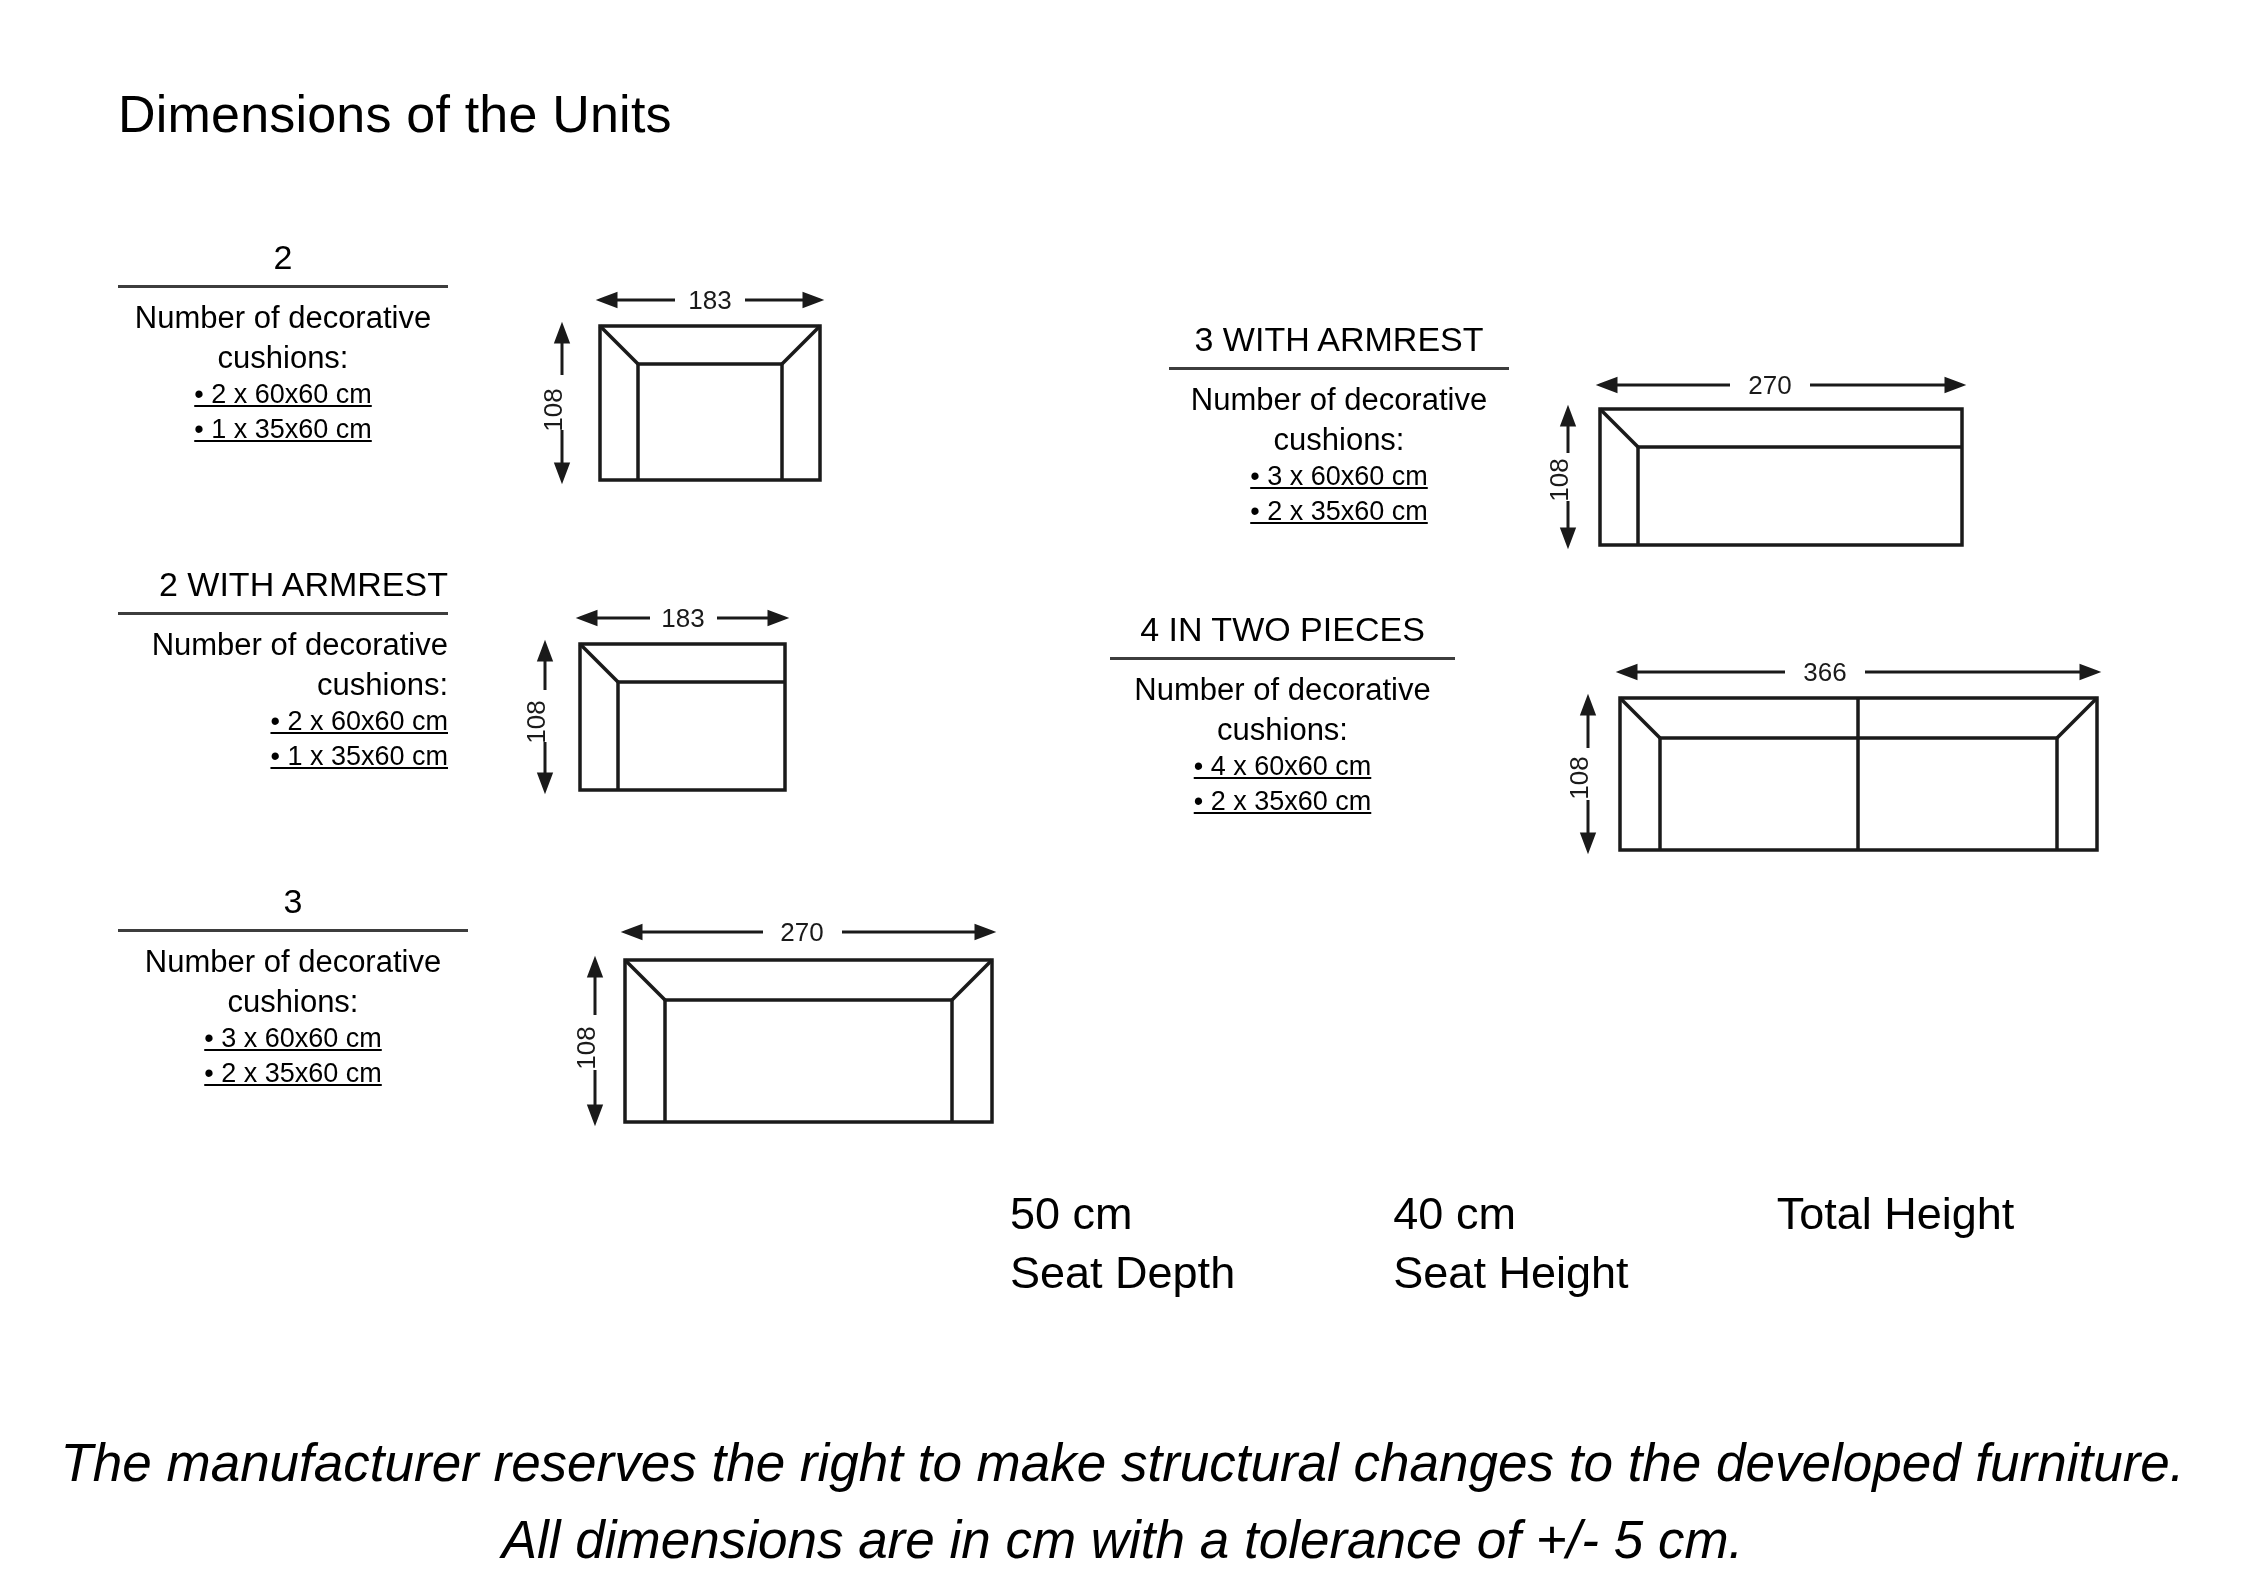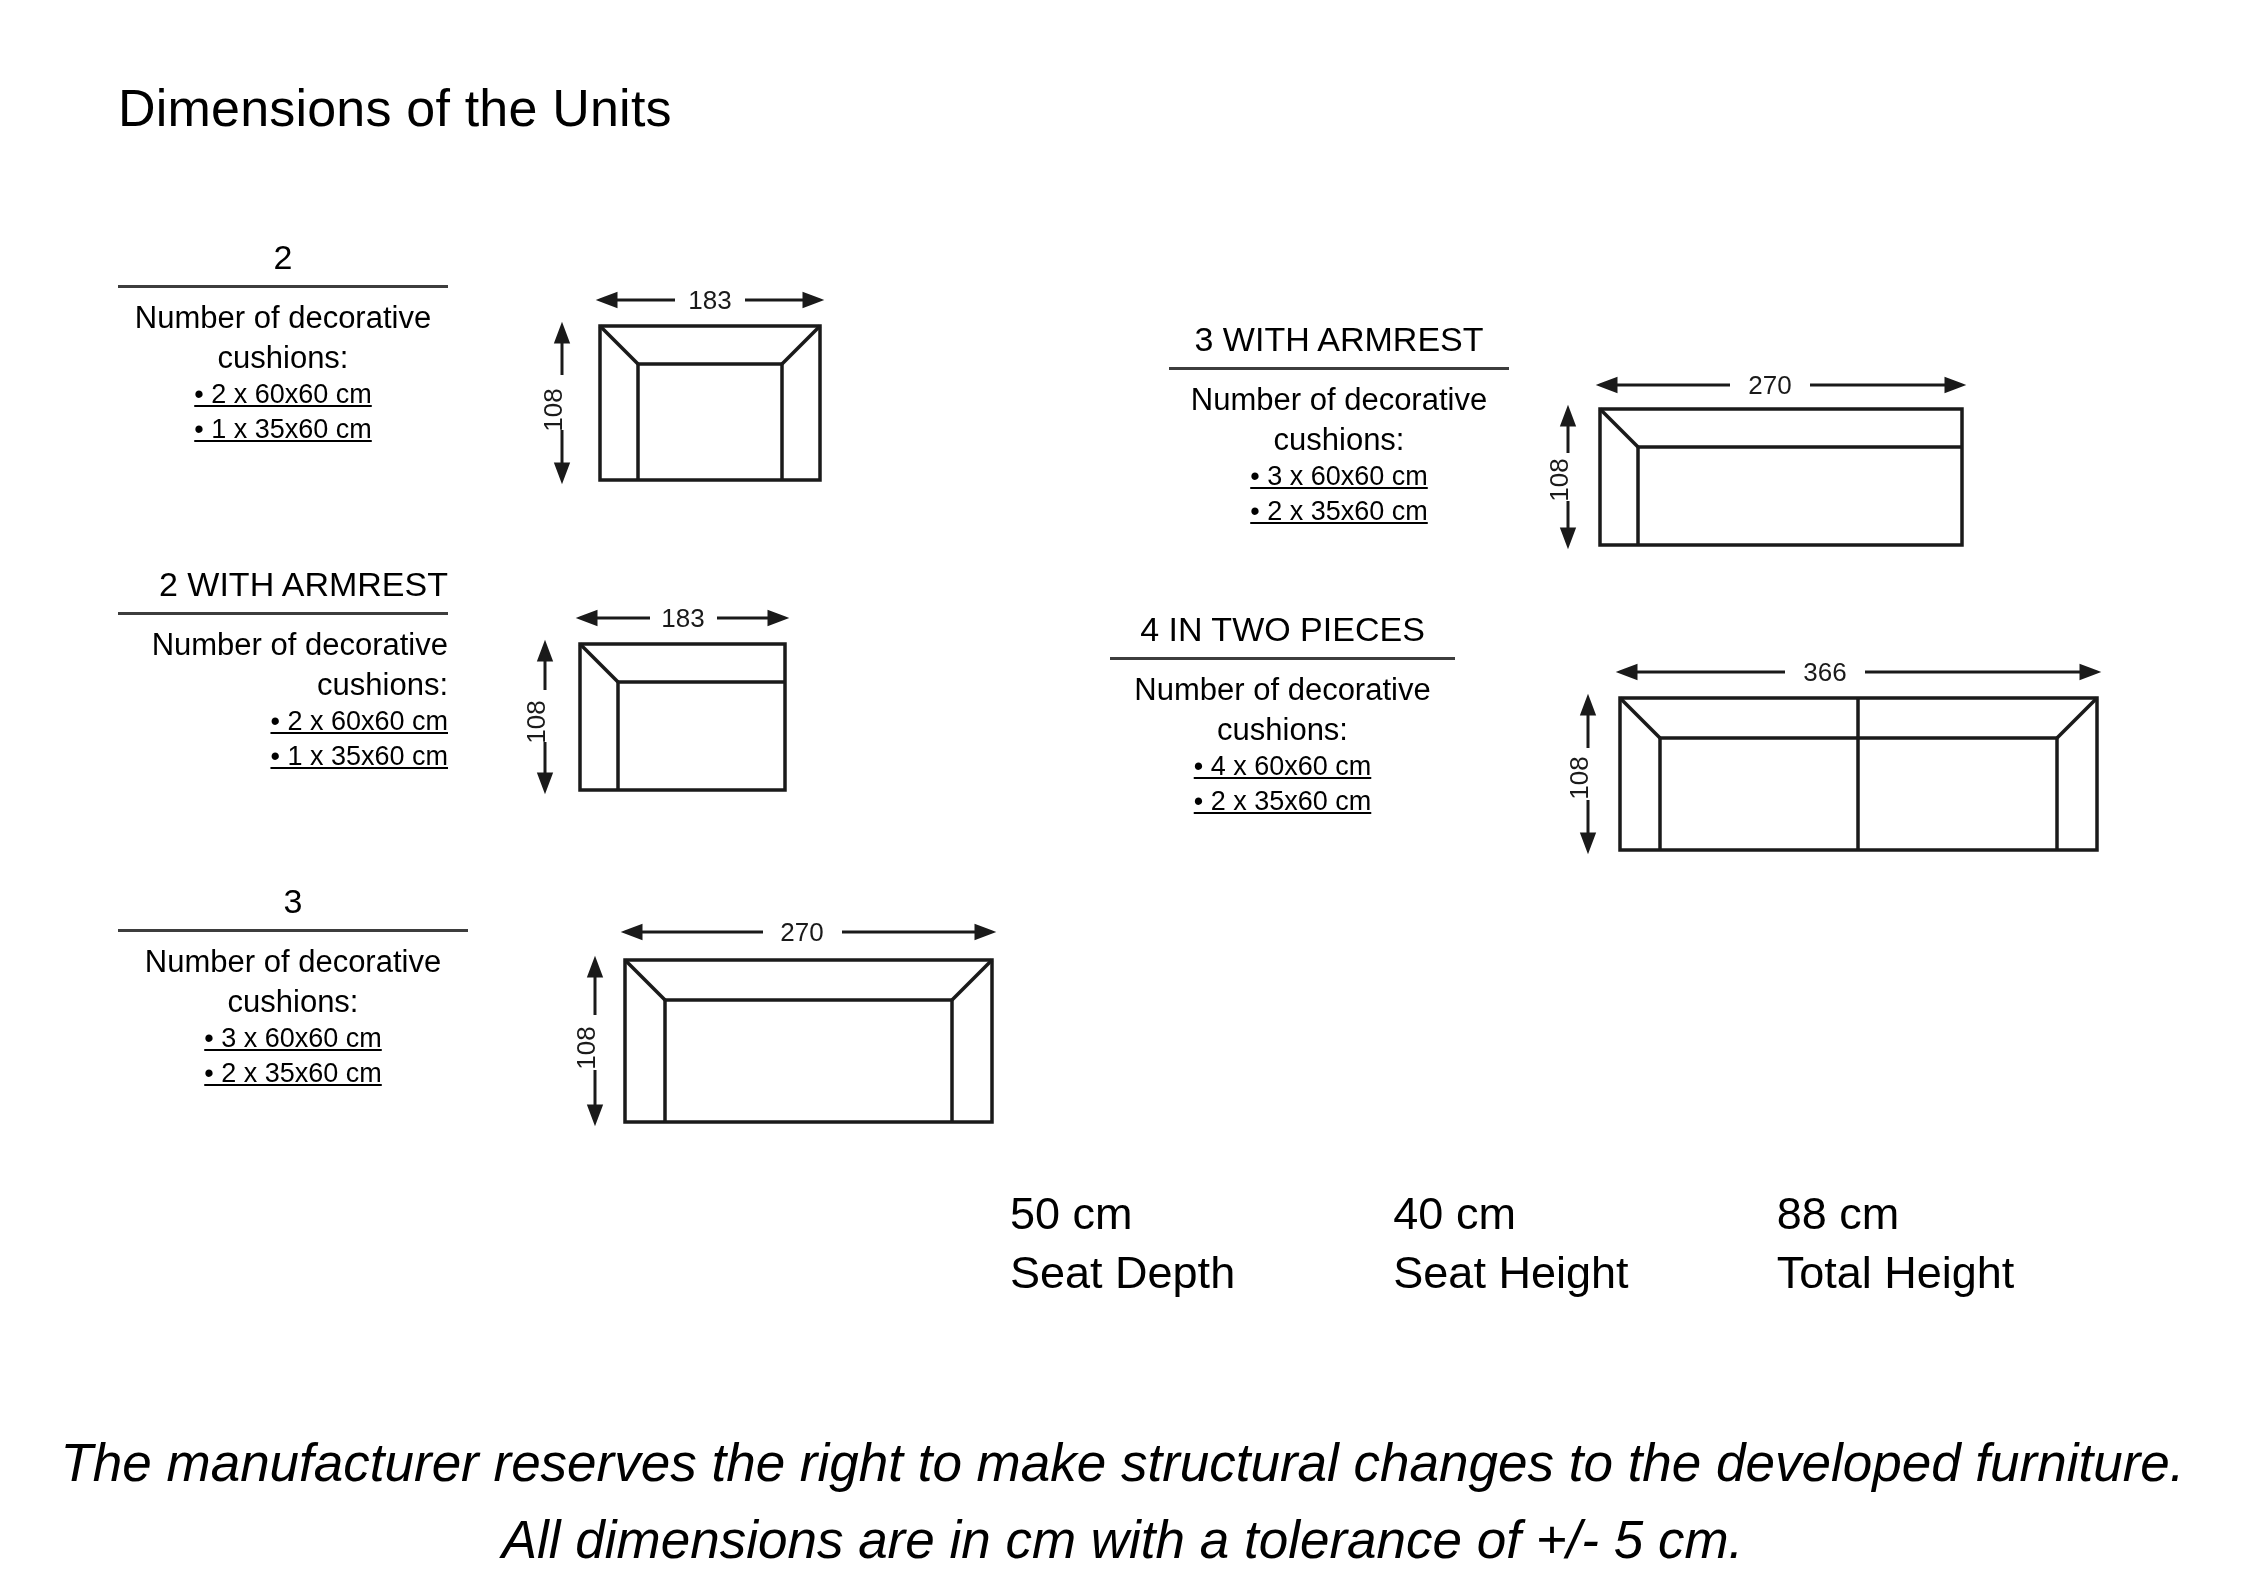--- a/index.html
+++ b/index.html
@@ -13,21 +13,21 @@
     position: relative;
     font-family: "Liberation Sans", sans-serif;
     color: #000000;
     overflow: hidden;
   }
 
   
   .page-title {
     position: absolute;
     left: 118px;
-    top: 78px;
+    top: 84px;
     font-size: 52px;
     font-weight: 400;
     letter-spacing: 0.2px;
     white-space: nowrap;
   }
 
   
   .unit {
     position: absolute;
   }
@@ -326,21 +326,20 @@
 <div class="specs">
   <div class="spec">
     <div class="spec-value">50 cm</div>
     <div class="spec-label">Seat Depth</div>
   </div>
   <div class="spec">
     <div class="spec-value">40 cm</div>
     <div class="spec-label">Seat Height</div>
   </div>
   <div class="spec">
-    <div class="spec-value">88 cm</div>
     <div class="spec-label">Total Height</div>
   </div>
 </div>
 
 <div class="footer">
   <div>The manufacturer reserves the right to make structural changes to the developed furniture.</div>
   <div>All dimensions are in cm with a tolerance of +/- 5 cm.</div>
 </div>
 
 </body></html>

